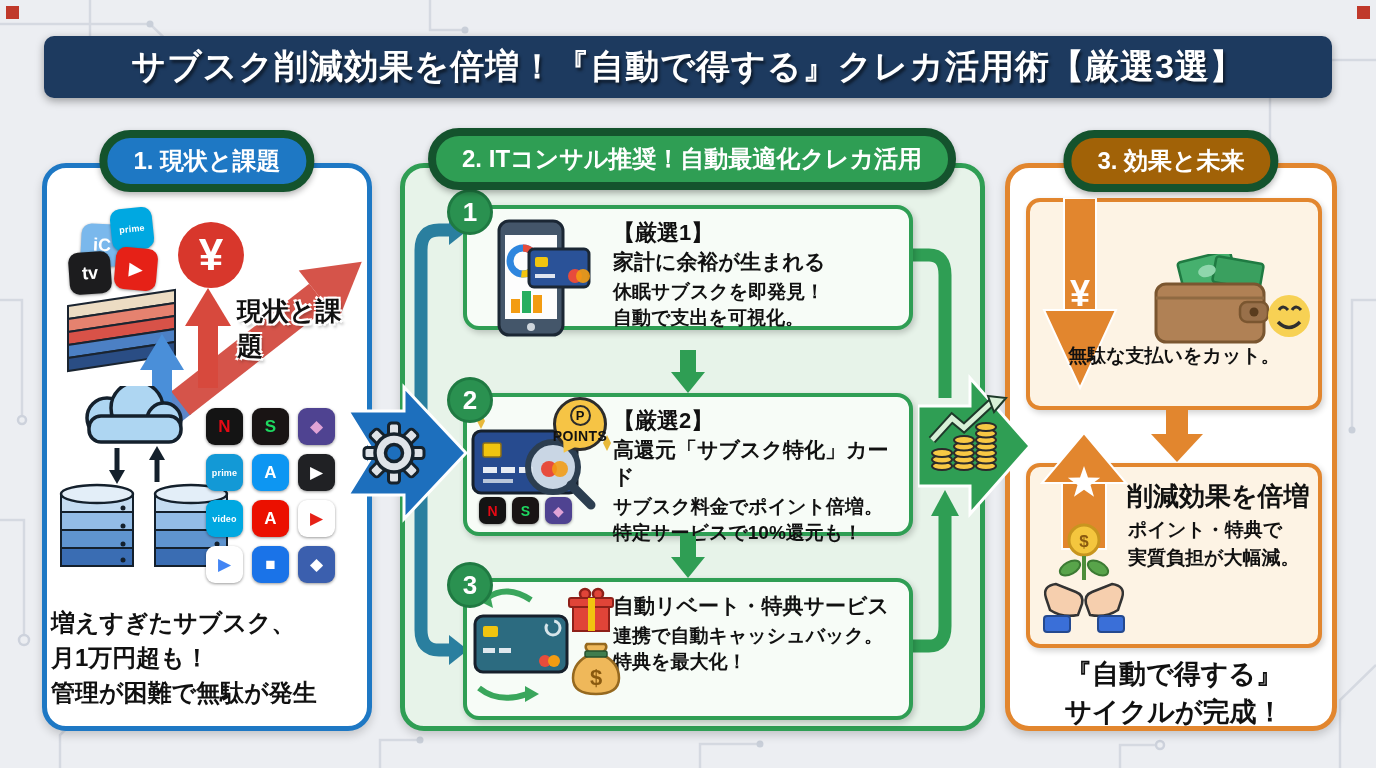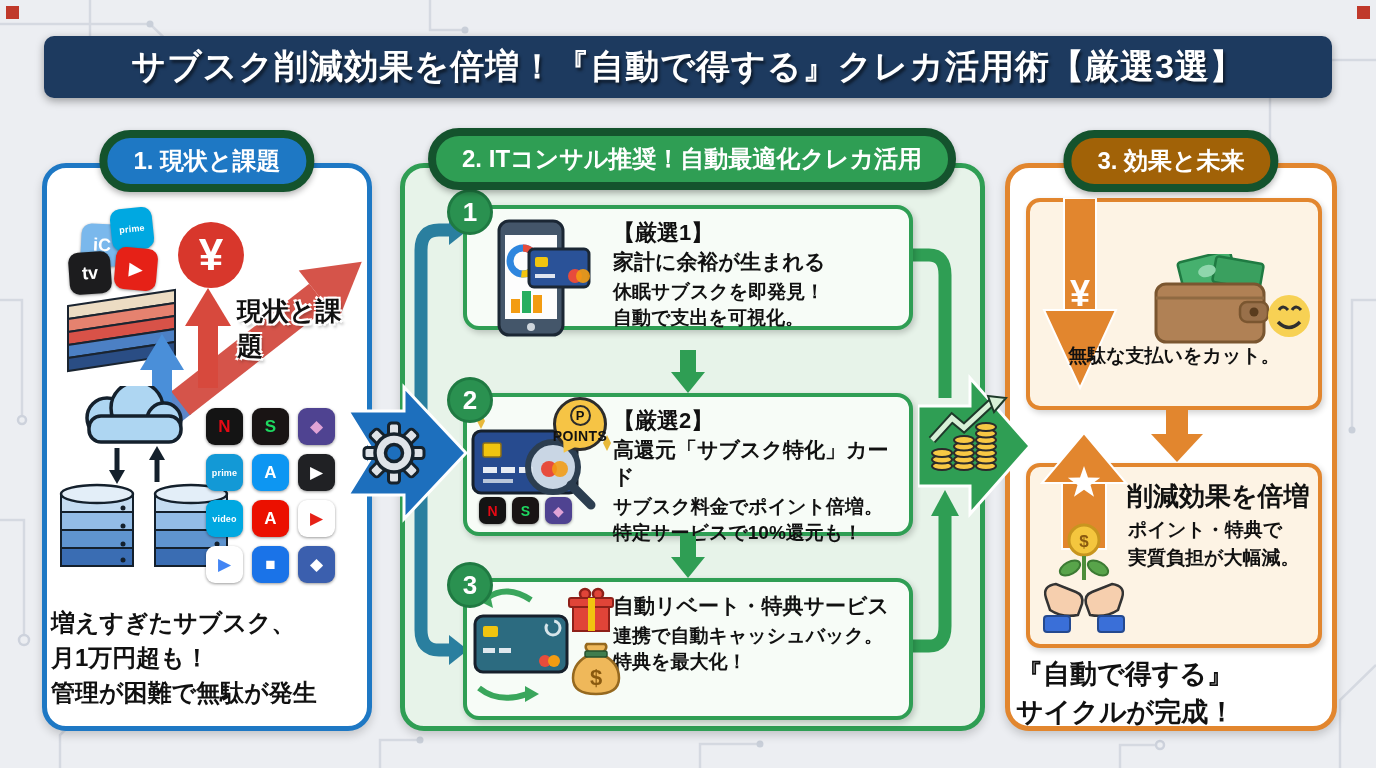--- a/index.html
+++ b/index.html
@@ -79,21 +79,21 @@
   .yen-arrow{position:absolute;left:30px;top:30px;z-index:3}
   .star-arrow{position:absolute;left:30px;top:263px;z-index:3}
   .rtitle{position:absolute;font-size:26px;font-weight:900;z-index:3}
   .rtitle.ta{left:120px;top:48px}.rtitle.tb{left:117px;top:311px}
   .wallet-svg{position:absolute;left:112px;top:86px;z-index:3}
   .hands-svg{position:absolute;left:28px;top:352px;z-index:3}
   .rdesc{position:absolute;font-size:19px;font-weight:800;line-height:1.45;z-index:3}
   .rdesc.da{left:18px;top:174px;width:292px;text-align:center}
   .rdesc.db{left:118px;top:348px;width:196px}
   .oarrow{position:absolute;left:141px;top:238px;z-index:3}
-  .right-bottom{position:absolute;left:6px;top:488px;width:316px;font-size:27px;font-weight:900;line-height:1.4;z-index:2}
+  .right-bottom{position:absolute;left:6px;top:488px;width:316px;text-align:center;font-size:27px;font-weight:900;line-height:1.4;z-index:2}
 </style>
 </head>
 <body>
 
 <div class="canvas">
 
   <svg class="bg-circuit" width="1376" height="768" viewBox="0 0 1376 768">
     <g stroke="#d5d9e1" stroke-width="2.5" fill="none">
       <polyline points="0,24 150,24 185,58 330,58"></polyline>
       <polyline points="90,0 90,40 130,78"></polyline>

